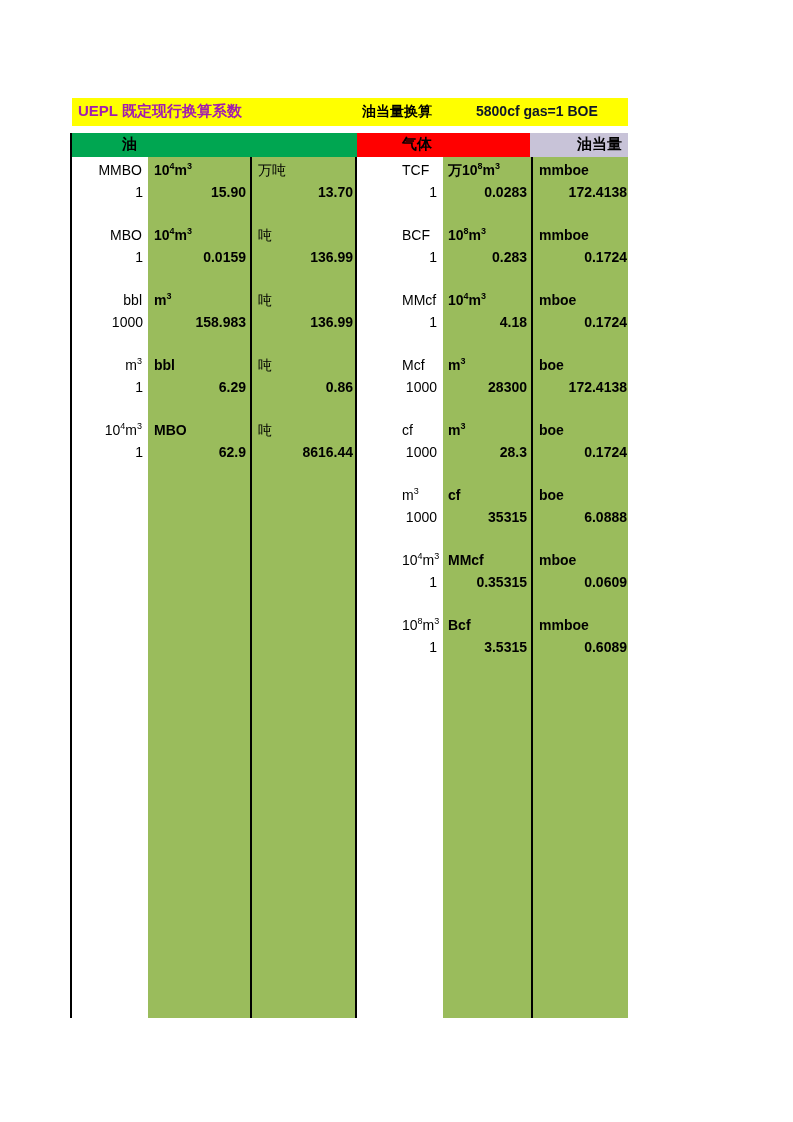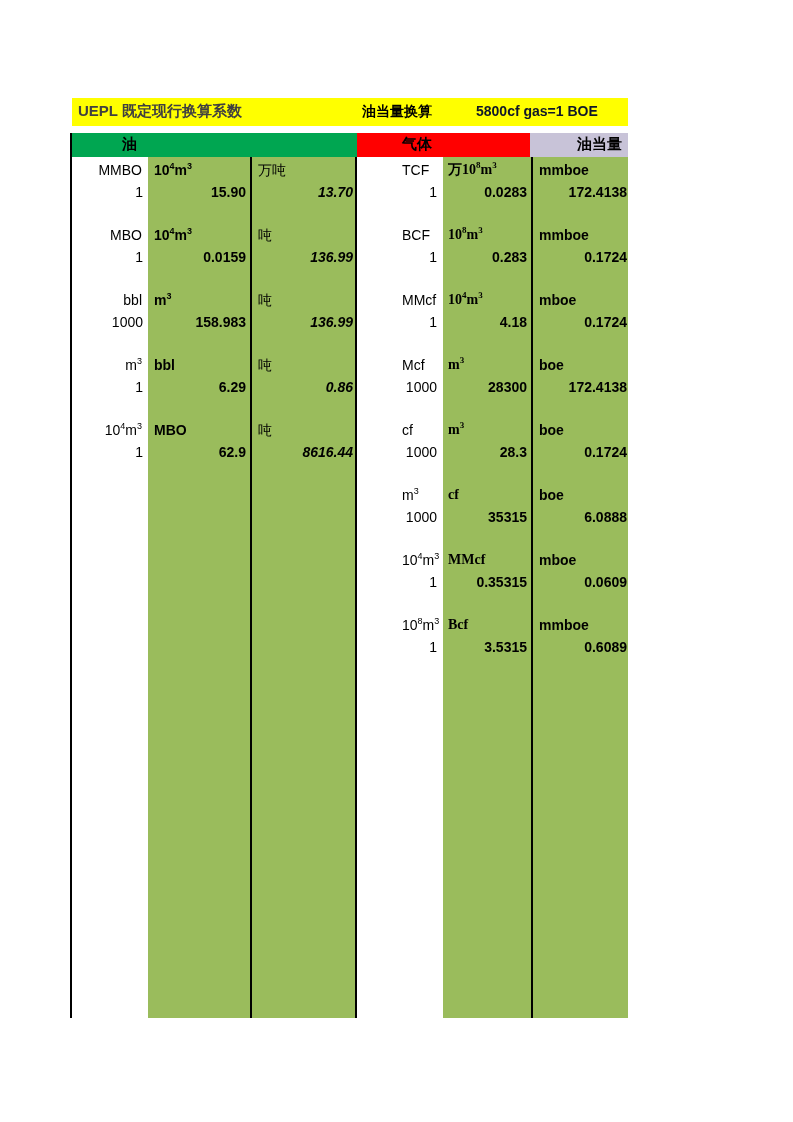--- a/index.html
+++ b/index.html
@@ -10,21 +10,21 @@
   }
   .sheet{position:absolute;left:0;top:0;width:793px;height:1122px;}
 
   
   .titlebar{
     position:absolute;left:72px;top:98px;width:556px;height:28px;
     background:#FFFF00;
   }
   .titlebar .t1{
     position:absolute;left:6px;top:4px;
-    font-size:15px;font-weight:bold;color:#404040;white-space:nowrap;
+    font-size:15px;font-weight:bold;color:#a21caf;white-space:nowrap;
   }
   .titlebar .t2{
     position:absolute;left:290px;top:5px;
     font-size:14px;font-weight:bold;color:#000;white-space:nowrap;
   }
   .titlebar .t3{
     position:absolute;left:404px;top:5px;
     font-size:14px;font-weight:bold;color:#0f172a;white-space:nowrap;
   }
 
@@ -72,28 +72,28 @@
   .cell sup{font-size:9px;vertical-align:super;line-height:0;}
 
   
   .oc-a{left:0px;width:74px;}
   .oc-a .unit{right:4px;}
   .oc-b{left:78px;width:100px;}
   .oc-b .unit{left:4px;}
   .oc-b .val{right:4px;}
   .oc-c{left:182px;width:103px;}
   .oc-c .unit{left:4px;}
-  .oc-c .val{right:4px;font-style:italic;}
+  .oc-c .val{right:4px;}
 
   
   .gc-a{left:0px;width:84px;}
   .gc-a .unit{left:2px;margin-left:43px;}
   .gc-a .val{right:4px;}
   .gc-b{left:88px;width:86px;}
-  .gc-b .unit{left:3px;font-family:Liberation Serif, serif;}
+  .gc-b .unit{left:3px;}
   .gc-b .val{right:4px;}
   .gc-c{left:178px;width:93px;}
   .gc-c .unit{left:4px;text-align:center;}
   .gc-c .val{right:1px;}
 
   .bold{font-weight:bold;}
 </style>
 </head>
 <body>
 

